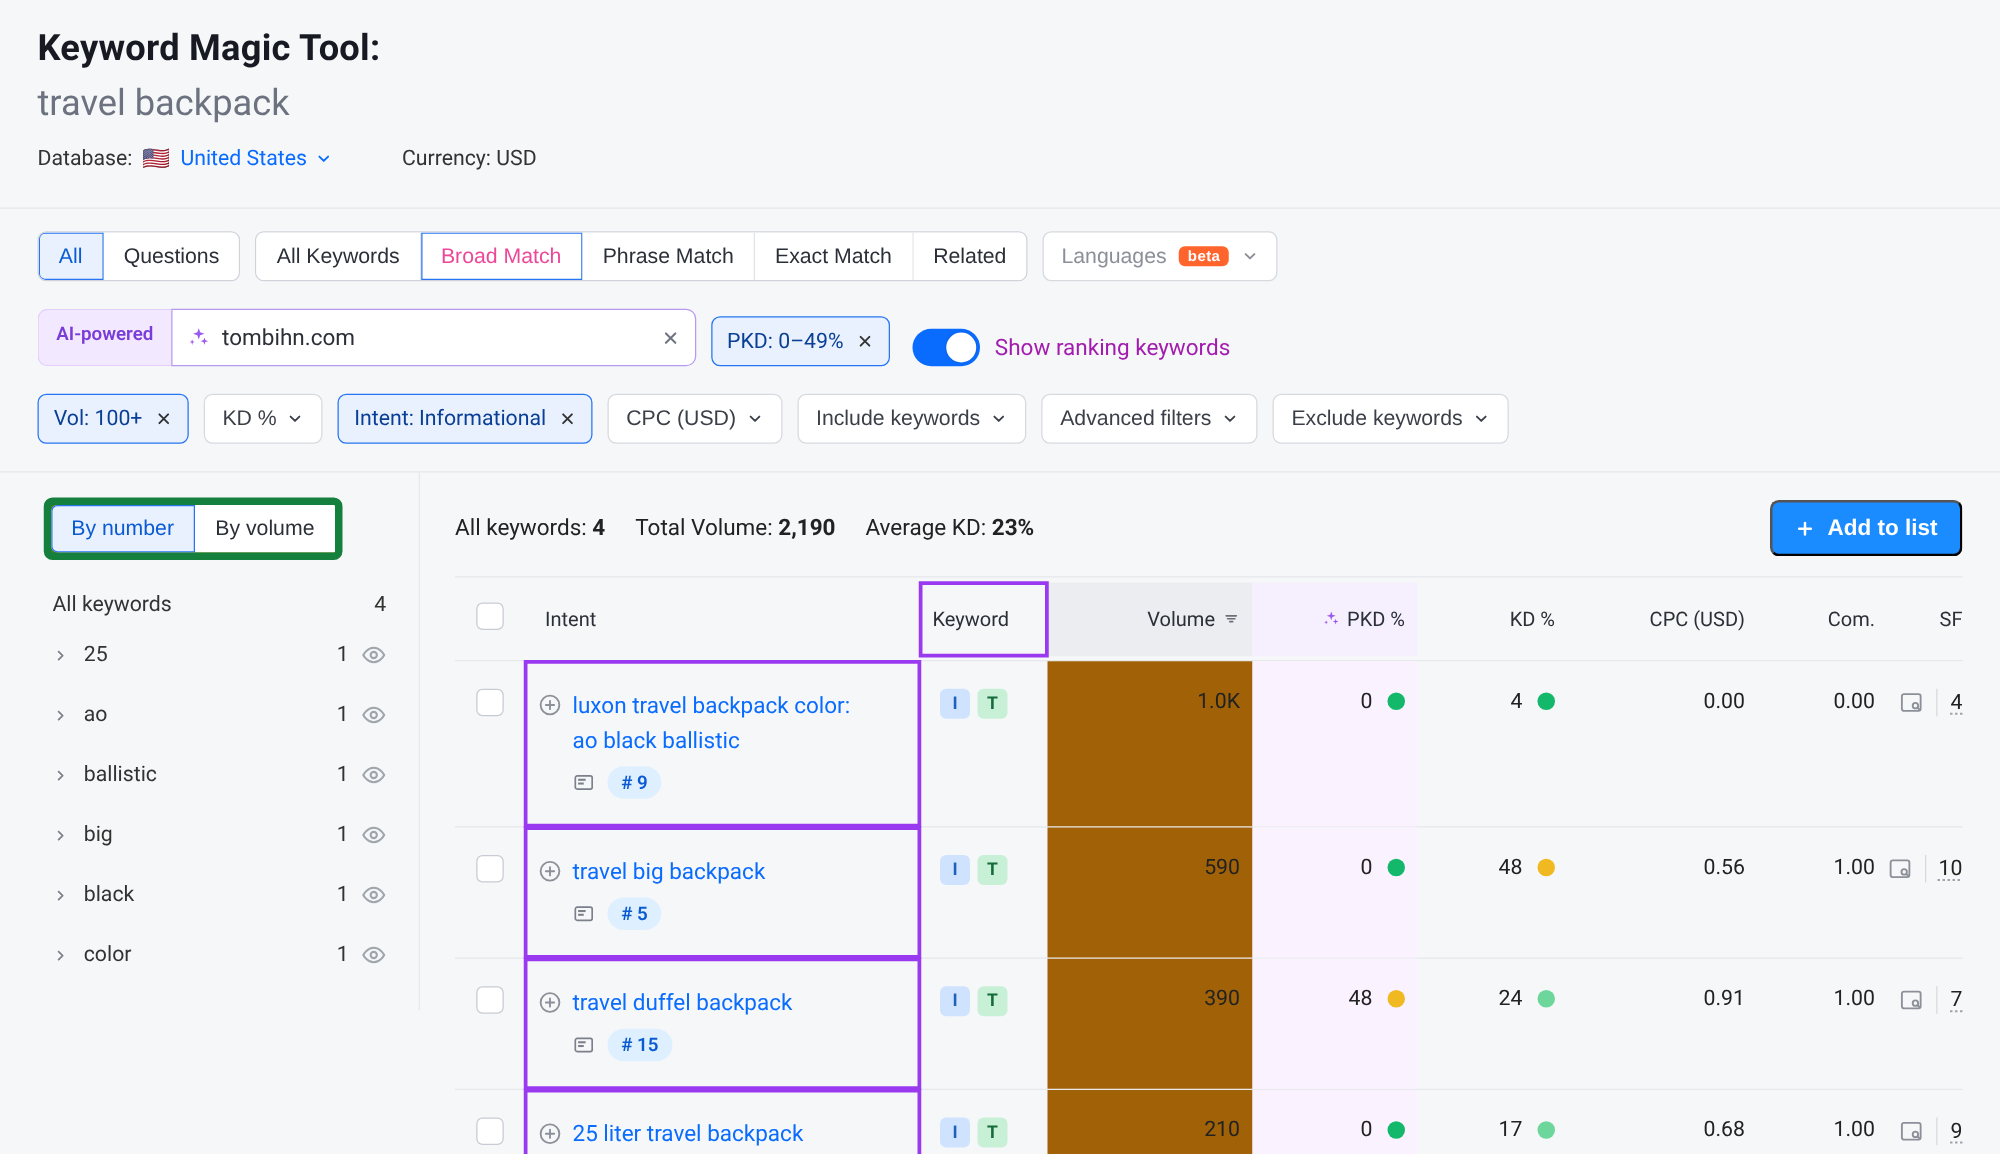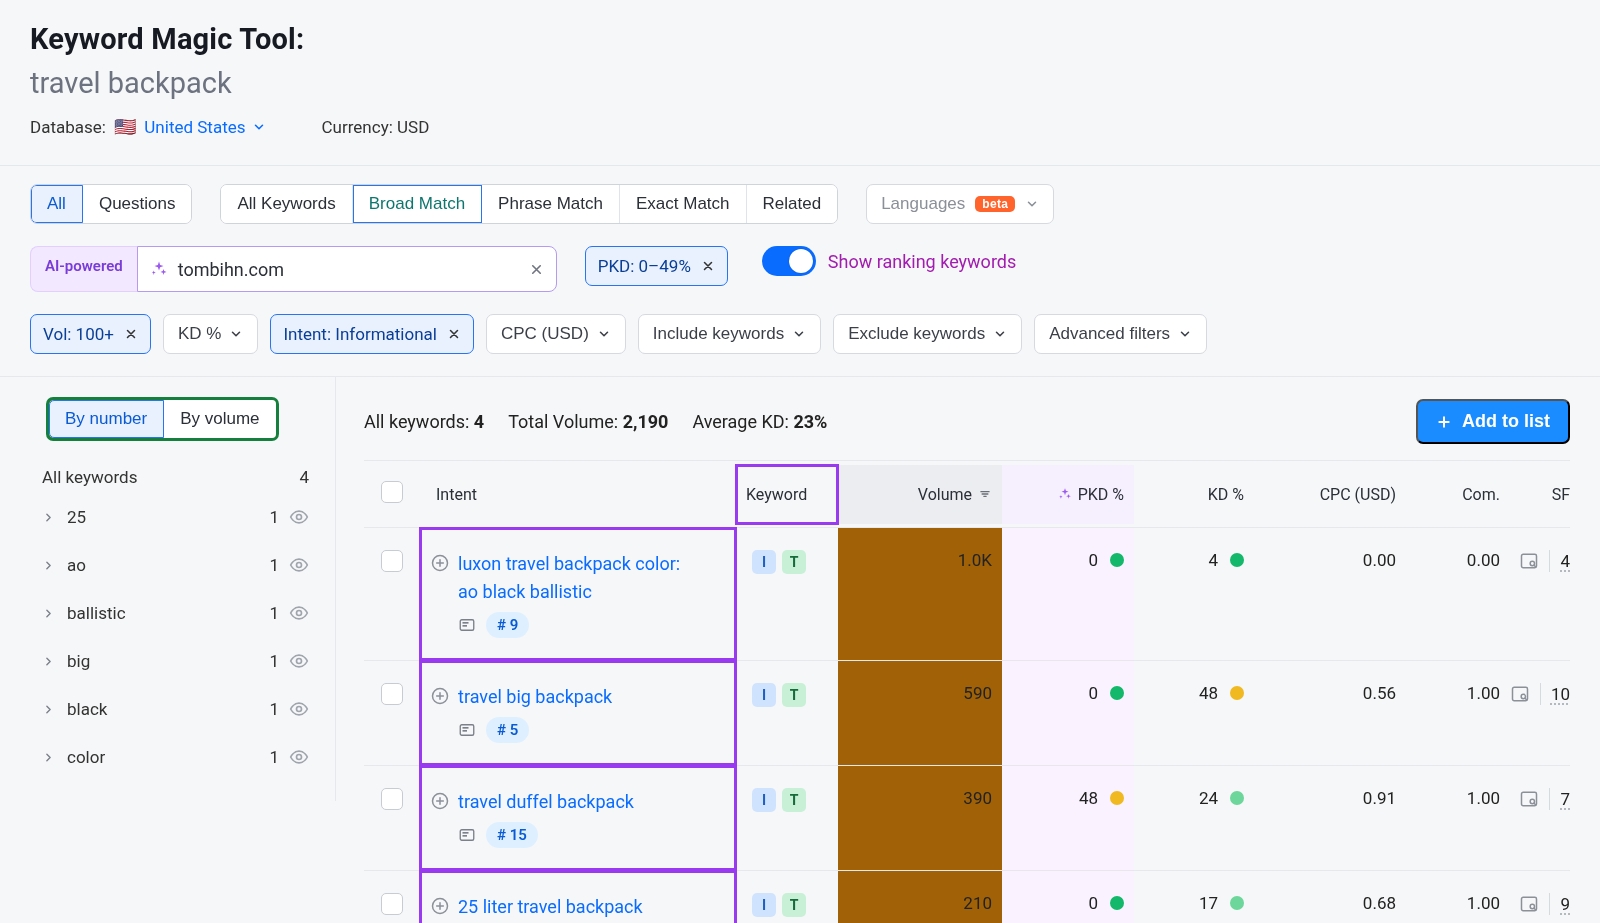--- a/index.html
+++ b/index.html
@@ -11,46 +11,46 @@
 .query-title { font-size: 29px; font-weight: 400; color: #6c727f; }
 .meta-row { display: flex; align-items: center; gap: 56px; margin-top: 16px; font-size: 17px; }
 .db-sel { display: flex; align-items: center; gap: 8px; }
 .db-label { color: #333; }
 .flag { font-size: 18px; }
 .db-link { color: #0a6cff; cursor: pointer; display: flex; align-items: center; gap: 6px; }
 .chev { width: 14px; height: 14px; }
 .currency { color: #333; }
 .hr { height: 1px; background: #e4e7ec; margin-top: 18px; }
 .filters { padding: 18px 30px 0 30px; }
-.seg-row { display: flex; align-items: center; gap: 28px; flex-wrap: wrap; }
+.seg-row { display: flex; align-items: center; gap: 12px; flex-wrap: wrap; }
 .seg-group { display: inline-flex; border: 1px solid #cfd3da; border-radius: 7px; background: #fff; overflow: hidden; }
 .seg-btn { padding: 9px 16px; font-size: 17px; color: #2b2f38; background: #fff; border: none; border-right: 1px solid #e0e3e8; cursor: pointer; white-space: nowrap; }
 .seg-btn:last-child { border-right: none; }
 .seg-btn.selected { background: #e9f1fe; color: #0a5bd3; outline: 1px solid #2775f2; outline-offset: -1px; border-radius: 5px 0 0 5px; }
-.seg-btn.selected-mid { color: #0f766e; outline: 1px solid #2775f2; outline-offset: -1px; text-align: center; }
+.seg-btn.selected-mid { color: #ec4899; outline: 1px solid #2775f2; outline-offset: -1px; text-align: center; }
 .lang-btn { display: inline-flex; align-items: center; gap: 10px; border: 1px solid #d6d9df; background: #fff; border-radius: 7px; padding: 9px 14px; font-size: 17px; color: #8a8f98; cursor: pointer; }
 .beta { background: #ff642d; color: #fff; font-size: 12px; font-weight: 700; padding: 1px 7px; border-radius: 5px; letter-spacing: 0.3px; }
-.row2 { margin-top: 22px; display: flex; align-items: flex-start; gap: 28px; flex-wrap: wrap; }
+.row2 { margin-top: 22px; display: flex; align-items: flex-end; gap: 12px; flex-wrap: wrap; }
 .ai-badge { background: #f2e8ff; color: #7a3cd8; font-size: 15px; font-weight: 600; padding: 10px 14px; border-radius: 8px 0 0 8px; border: 1px solid #e3cfff; border-right: none; }
 .ai-combo { display: flex; align-items: stretch; }
 .domain { display: flex; align-items: center; gap: 10px; border: 1.5px solid #b59af0; border-radius: 0 8px 8px 0; background: #fff; padding: 0 12px 0 12px; width: 420px; height: 46px; }
 .sparkle { width: 18px; height: 18px; color: #9b59f0; }
 .domain-text { flex: 1; font-size: 18px; color: #2b2f38; }
 .xicon { width: 15px; height: 15px; color: #6f7480; cursor: pointer; }
 .chip { display: inline-flex; align-items: center; gap: 10px; background: #e9f1fe; border: 1.5px solid #2775f2; border-radius: 7px; padding: 9px 12px; font-size: 17px; color: #0a3f96; }
 .chip .xclose { width: 12px; height: 12px; color: #333; cursor: pointer; }
 .pill-filter { display: inline-flex; align-items: center; gap: 8px; background: #fff; border: 1px solid #d6d9df; border-radius: 7px; padding: 9px 14px; font-size: 17px; color: #3b3f48; cursor: pointer; }
 .toggle-wrap { display: flex; align-items: center; gap: 12px; margin-left: 6px; }
 .toggle { width: 54px; height: 30px; border-radius: 30px; background: #0a6cff; position: relative; cursor: pointer; }
 .toggle .knob { position: absolute; top: 3px; right: 3px; width: 24px; height: 24px; background: #fff; border-radius: 50%; box-shadow: 0 0 2px rgba(0,0,0,.2); }
 .toggle-label { font-size: 18px; color: #a21caf; }
 .row3 { margin-top: 22px; display: flex; align-items: center; gap: 12px; flex-wrap: wrap; }
 .content { display: flex; align-items: flex-start; margin-top: 22px; border-top: 1px solid #e6e8ec; }
 .sidebar { width: 336px; padding: 20px 14px 20px 30px; border-right: 1px solid #e6e8ec; }
-.sb-seg { display: inline-flex; border: 3px solid #15803d; border-radius: 7px; overflow: hidden; background: #4d7c0f; margin-left: 16px; }
+.sb-seg { display: inline-flex; border: 6px solid #15803d; border-radius: 7px; overflow: hidden; background: #4d7c0f; margin-left: 5px; }
 .sb-seg .seg-btn.selected { border-radius: 5px 0 0 5px; }
 .sb-list { margin-top: 20px; }
 .sb-head { display: flex; justify-content: space-between; padding: 6px 12px; font-size: 17px; color: #333; }
 .sb-item { display: flex; align-items: center; justify-content: space-between; padding: 14px 12px; font-size: 17px; color: #333; cursor: pointer; border-radius: 5px; }
 .sb-left { display: flex; align-items: center; gap: 12px; }
 .sb-chev { width: 13px; height: 13px; color: #7b808a; }
 .sb-right { display: flex; align-items: center; gap: 10px; color: #333; }
 .eye { width: 20px; height: 20px; color: #9fa5ad; }
 .main { flex: 1; padding: 22px 30px 0 28px; min-width: 0; }
 .summary-row { display: flex; align-items: center; justify-content: space-between; gap: 18px; }
@@ -241,27 +241,27 @@
             <use href="#chev-down"></use>
           </svg>
     </button>
     <button class="pill-filter">
       <span>Include keywords</span>
       <svg class="chev">
             <use href="#chev-down"></use>
           </svg>
     </button>
     <button class="pill-filter">
-      <span>Exclude keywords</span>
+      <span>Advanced filters</span>
       <svg class="chev">
             <use href="#chev-down"></use>
           </svg>
     </button>
     <button class="pill-filter">
-      <span>Advanced filters</span>
+      <span>Exclude keywords</span>
       <svg class="chev">
             <use href="#chev-down"></use>
           </svg>
     </button>
   </div>
 </div>
 
 <div class="content">
   <aside class="sidebar">
     <div class="sb-seg">

